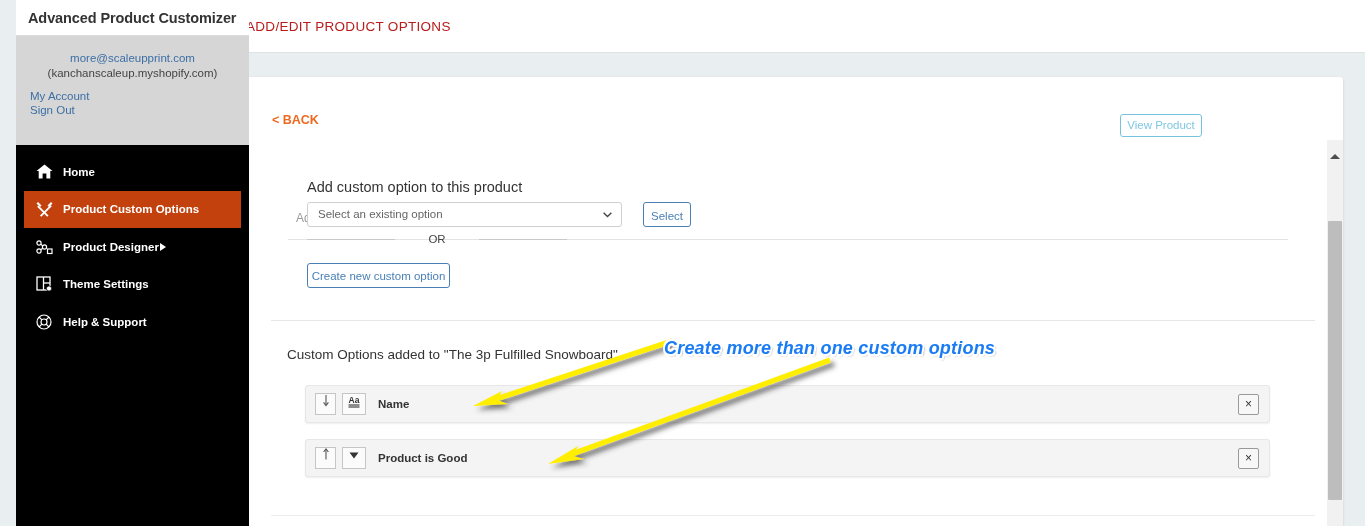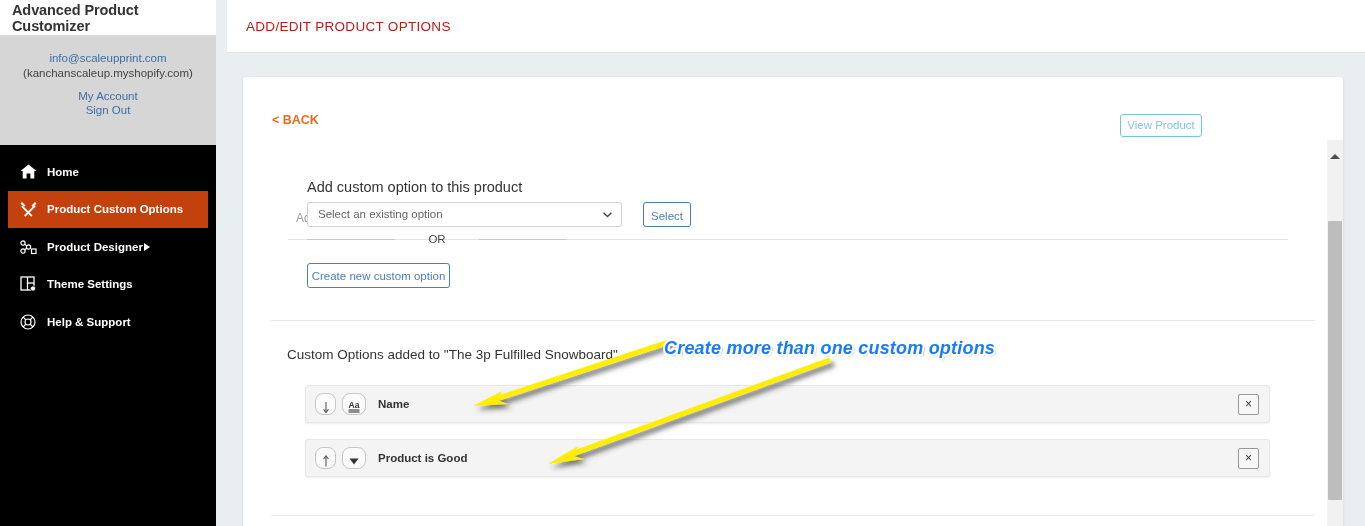--- a/index.html
+++ b/index.html
@@ -19,22 +19,22 @@
     position: relative;
     width: 1365px;
     height: 526px;
     background: #e9eef0;
     overflow: hidden;
   }
 
   
   .sidebar {
     position: absolute;
-    left: 0; top: 0;
-    width: 216px;
+    left: 16px; top: 0;
+    width: 233px;
     height: 526px;
     background: #000000;
     z-index: 5;
   }
   .brand {
     height: 36px;
     background: #ffffff;
     border-bottom: 1px solid #dcdcdc;
     display: flex;
     align-items: center;
@@ -59,21 +59,21 @@
     color: #3c6fa5;
     margin-bottom: 3px;
   }
   .user-shop {
     text-align: center;
     font-size: 11.5px;
     color: #444;
     margin-bottom: 10px;
   }
   .user-links {
-    text-align: center;
+    text-align: left;
     line-height: 14px;
   }
   .user-links a {
     display: block;
     font-size: 11.5px;
     color: #3c6fa5;
     text-decoration: none;
   }
   .nav { padding: 8px; text-align: center; }
   .nav-item {
@@ -315,25 +315,25 @@
   }
   .opt-row.r1 { top: 308px; }
   .opt-row.r2 { top: 362px; }
   .opt-btn {
     position: absolute;
     top: 7px;
     width: 21px;
     height: 22px;
     border: 1px solid #c6c6c6;
     background: #fbfbfb;
-    border-radius: 8px;
+    border-radius: 0;
     cursor: pointer;
     padding: 0;
     display: flex;
-    align-items: flex-end;
+    align-items: flex-start;
     justify-content: center;
     box-sizing: border-box;
   }
   .opt-btn.move { left: 9px; }
   .opt-btn.type { left: 36px; width: 24px; }
   .opt-name {
     position: absolute;
     left: 72px;
     top: 12px;
     font-size: 11.5px;
@@ -420,21 +420,21 @@
 
 <div class="app">
 
   <div class="sidebar">
 
     <div class="brand">
       <div class="brand-title">Advanced Product Customizer</div>
     </div>
 
     <div class="user-box">
-      <div class="user-email">info@scaleupprint.com</div>
+      <div class="user-email">more@scaleupprint.com</div>
       <div class="user-shop">(kanchanscaleup.myshopify.com)</div>
       <div class="user-links">
         <a href="#">My Account</a>
         <a href="#">Sign Out</a>
       </div>
     </div>
 
     <nav class="nav">
 
       <div class="nav-item">

